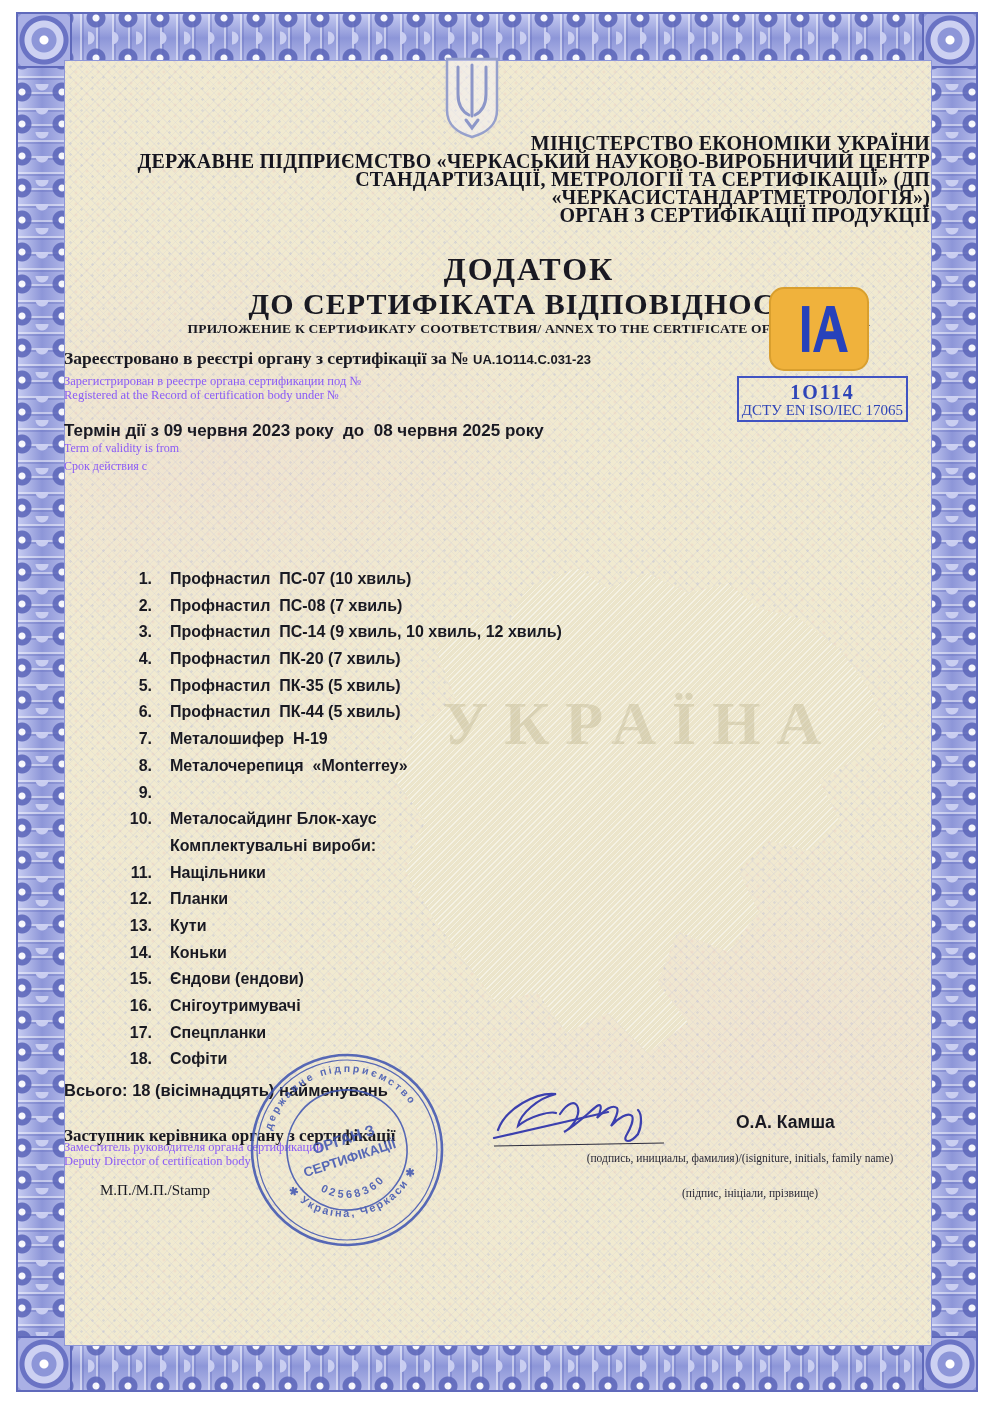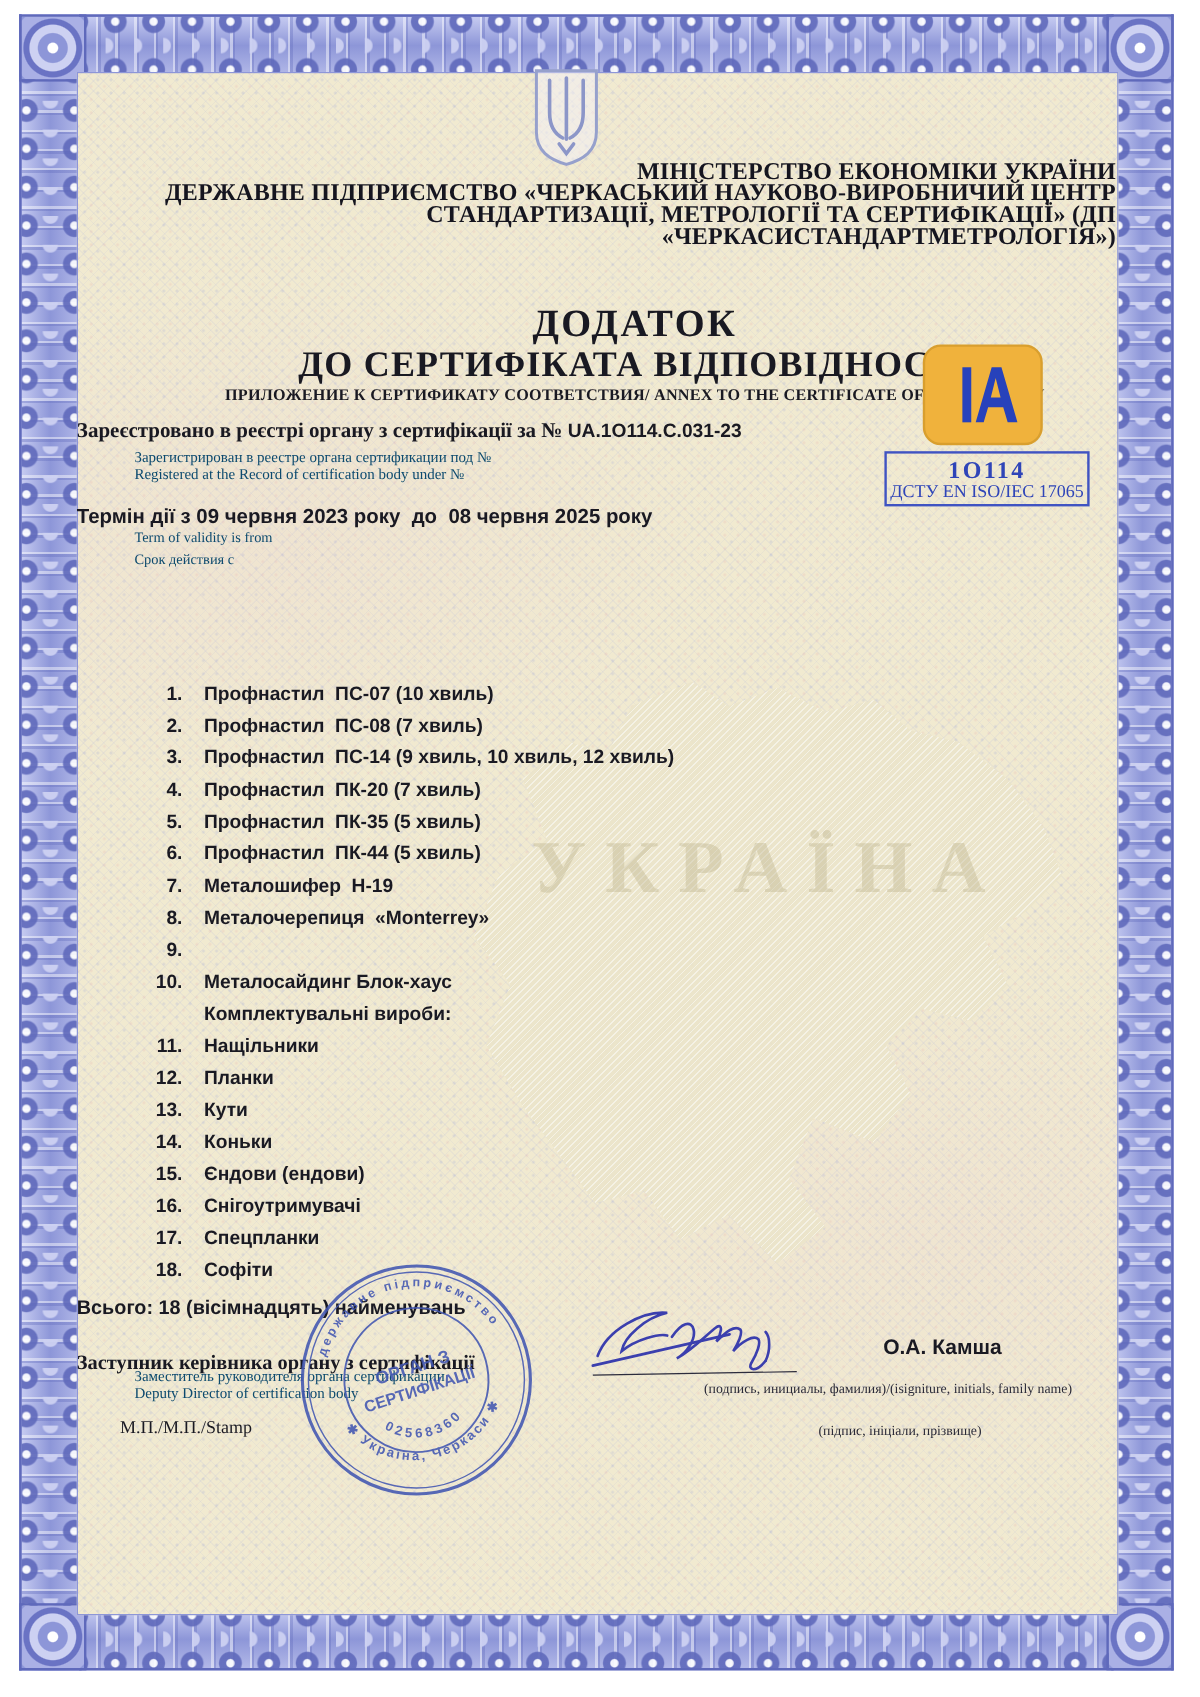--- a/index.html
+++ b/index.html
@@ -66,22 +66,22 @@
   .serifR{font-family:"Liberation Serif",serif;font-weight:normal;}
   .sansB{font-family:"Liberation Sans",sans-serif;font-weight:bold;}
   .pre{white-space:pre-wrap;}
 
   .hdr-line{font-size:20px;line-height:18px;letter-spacing:.2px;color:#15151f;text-align:right;}
   .title1{font-size:32px;line-height:36px;letter-spacing:2px;}
   .title2{font-size:30px;line-height:34px;letter-spacing:1px;}
   .subtitle{font-size:13.5px;line-height:16px;letter-spacing:.2px;}
 
   .reg-main{font-size:17.5px;}
-  .reg-num{font-family:"Liberation Sans",sans-serif;font-weight:bold;font-size:16px;}
-  .small-serif{font-size:12.5px;line-height:14px;color:#0c4a6e;padding-left:48px;}
+  .reg-num{font-family:"Liberation Sans",sans-serif;font-weight:bold;font-size:13px;}
+  .small-serif{font-size:12.5px;line-height:14px;color:#8b5cf6;}
 
   .validity-main{font-size:17px;}
   .intro{font-size:15.5px;}
 
   .plist{left:64px;top:570px;width:760px;}
   .prow{display:grid;grid-template-columns:88px auto;height:26.7px;align-items:start;}
   .pnum{text-align:right;font-size:16px;font-family:"Liberation Sans",sans-serif;font-weight:bold;}
   .plabel{margin-left:18px;font-size:16px;font-family:"Liberation Sans",sans-serif;font-weight:bold;}
 
   .total{font-size:16.5px;}
@@ -132,20 +132,21 @@
       <path d="M17 11 V38 C17 50 22 56 28 59"></path>
       <path d="M45 11 V38 C45 50 40 56 34 59"></path>
       <path d="M25 64 L31 72 L37 64"></path>
     </g>
   </svg>
 
   <div class="abs center-block" style="top:134px;">
     <div class="serifB hdr-line">МІНІСТЕРСТВО ЕКОНОМІКИ УКРАЇНИ</div>
     <div class="serifB hdr-line">ДЕРЖАВНЕ ПІДПРИЄМСТВО «ЧЕРКАСЬКИЙ НАУКОВО-ВИРОБНИЧИЙ ЦЕНТР</div>
     <div class="serifB hdr-line">СТАНДАРТИЗАЦІЇ, МЕТРОЛОГІЇ ТА СЕРТИФІКАЦІЇ» (ДП «ЧЕРКАСИСТАНДАРТМЕТРОЛОГІЯ»)</div>
+    <div class="serifB hdr-line">ОРГАН З СЕРТИФІКАЦІЇ ПРОДУКЦІЇ</div>
   </div>
 
   <div class="abs center-block" style="top:251px;padding-left:32px;">
     <div class="serifB title1">ДОДАТОК</div>
     <div class="serifB title2">ДО СЕРТИФІКАТА ВІДПОВІДНОСТІ</div>
     <div class="serifB subtitle">ПРИЛОЖЕНИЕ К СЕРТИФИКАТУ СООТВЕТСТВИЯ/ ANNEX TO THE CERTIFICATE OF CONFORMITY</div>
   </div>
 
   <div class="abs" style="left:64px;top:348px;">
     <div>

